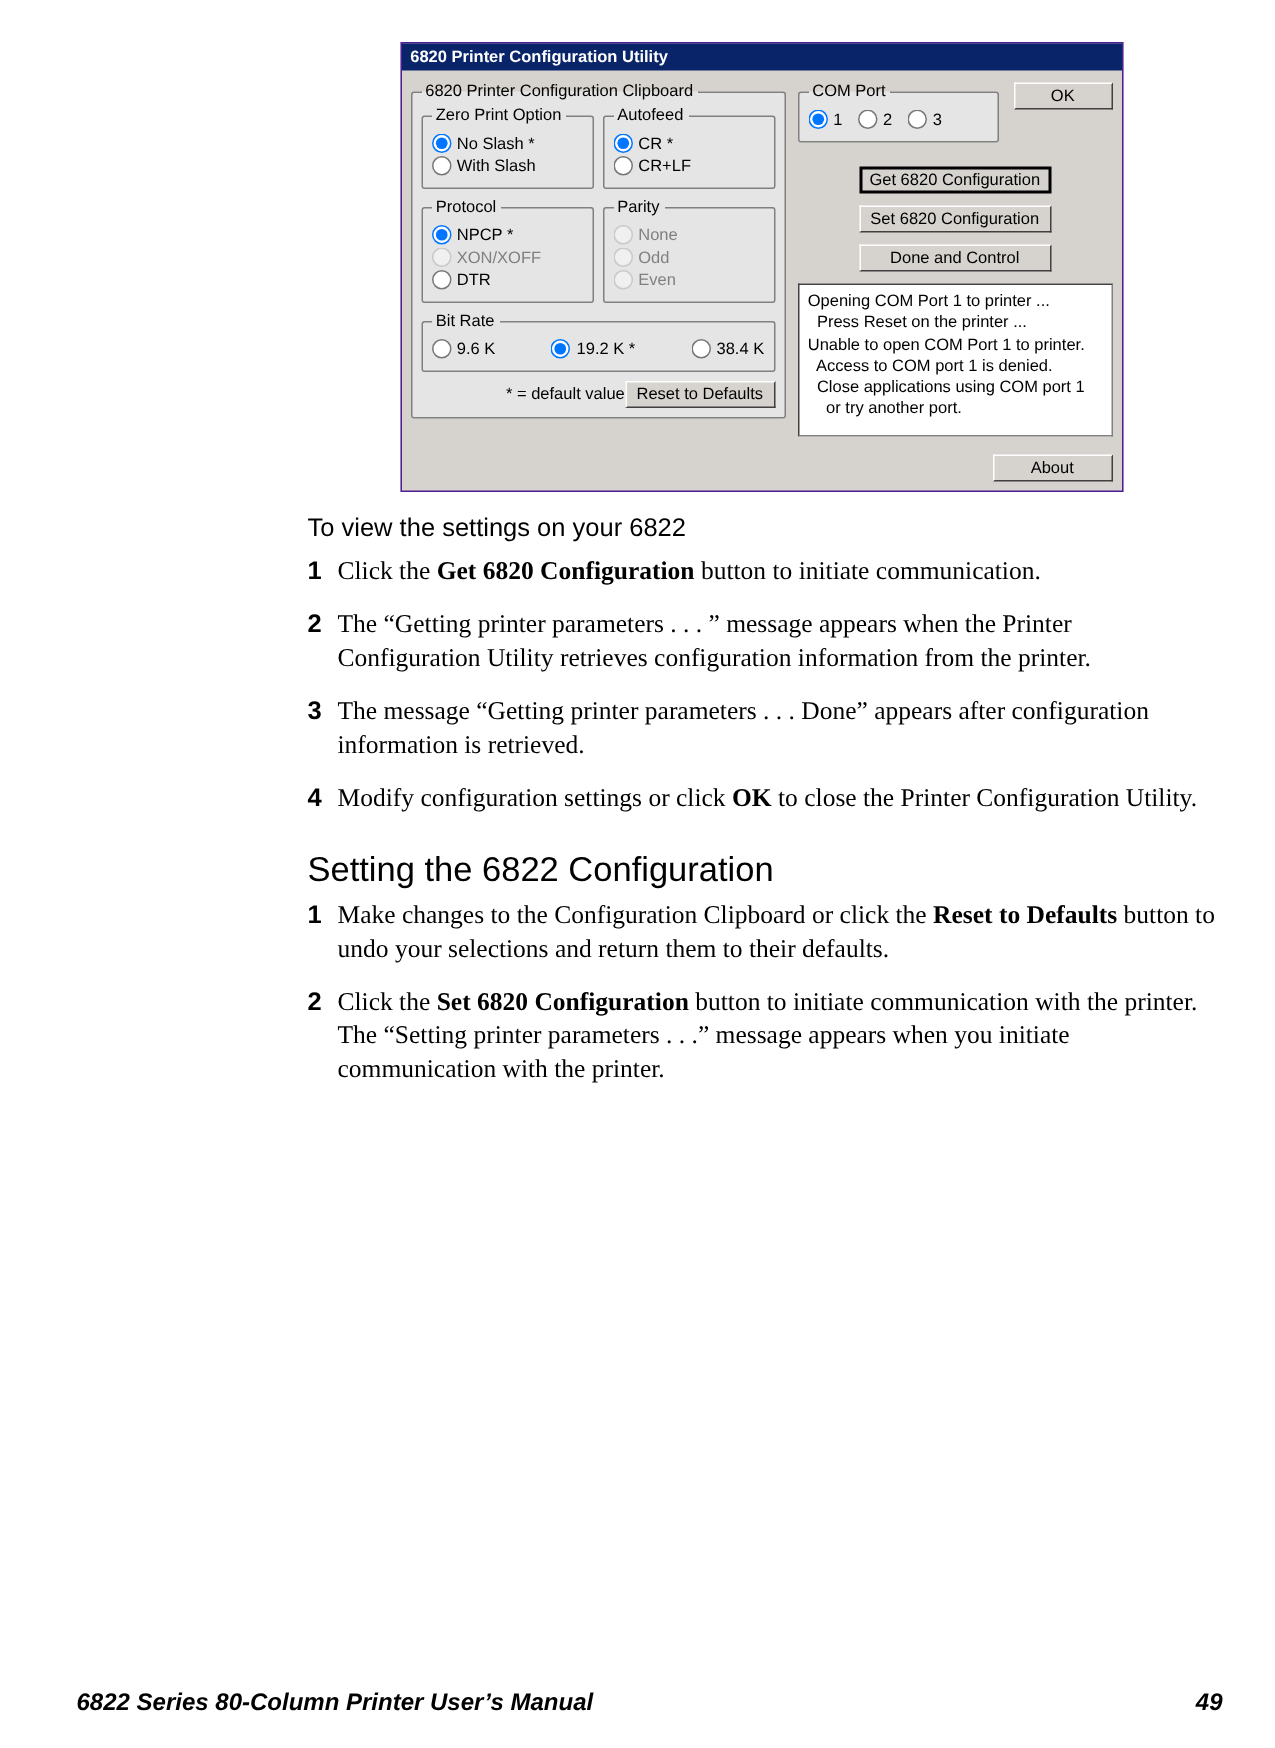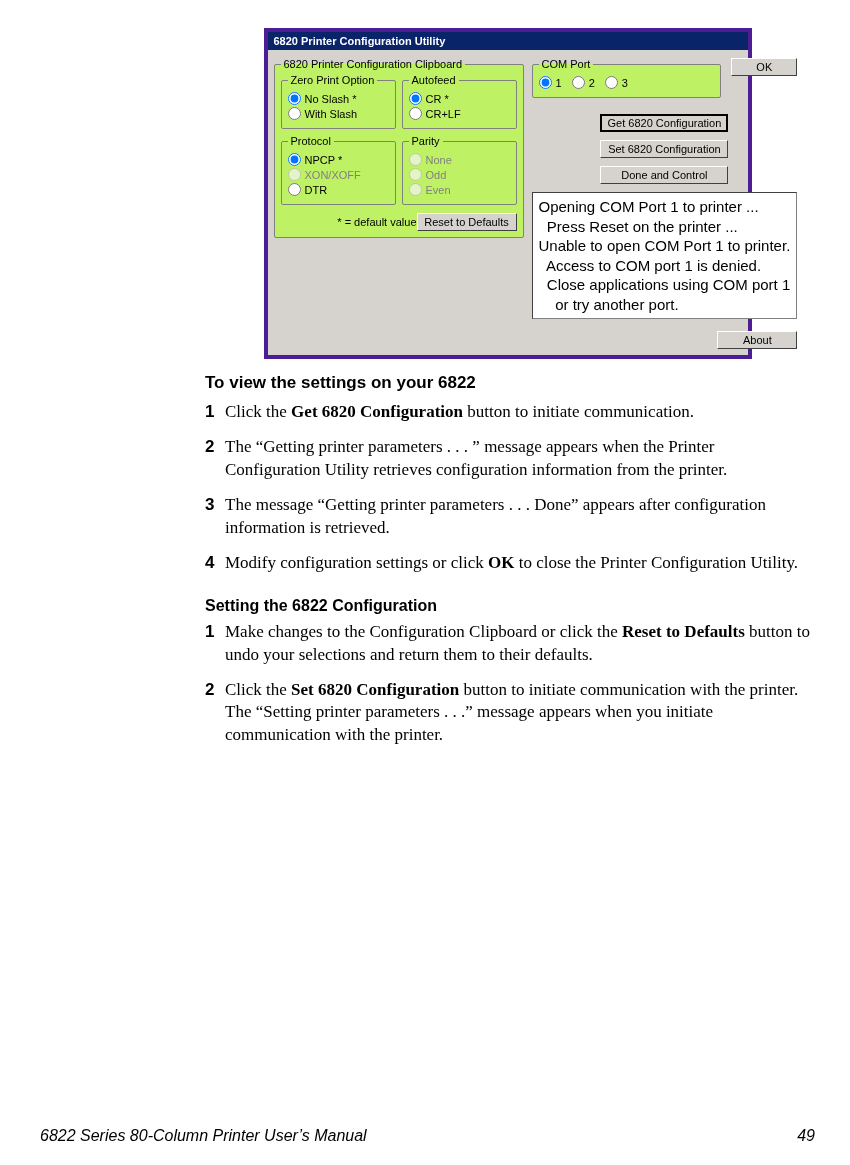--- a/index.html
+++ b/index.html
@@ -28,21 +28,21 @@
   }
   .body-area {
     margin-left: 170px;
     margin-right: 5px;
   }
   
   .app-window {
     width: 480px;
     margin: 0 auto 14px auto;
     background: #d6d3ce;
-    border: 4px solid #4c1d95;
+    border: 1px solid #4c1d95;
     font-family: Tahoma, Arial, sans-serif;
     font-size: 11px;
     color: #000;
   }
   .title-bar {
     background: #0a246a;
     color: #fff;
     font-weight: bold;
     padding: 3px 6px;
     font-size: 11px;
@@ -52,21 +52,21 @@
     display: flex;
     gap: 8px;
   }
   .col-left { flex: 0 0 250px; }
   .col-right { flex: 1; }
   fieldset.win {
     border: 1px solid #808080;
     margin: 0 0 6px 0;
     padding: 4px 6px 6px 6px;
     border-radius: 2px;
-    background: #bef264;
+    background: #e5e5e5;
   }
   fieldset.win legend {
     font-size: 11px;
     padding: 0 3px;
     color: #000;
   }
   .row2 { display: flex; gap: 6px; }
   .row2 fieldset { flex: 1; }
   .opt { display:flex; align-items:center; gap:4px; margin:2px 0; font-size:11px; }
   .opt input { margin:0; }
@@ -78,58 +78,58 @@
     background:#d6d3ce; border:1px solid #404040;
     border-top-color:#fff; border-left-color:#fff;
     padding:2px 4px; font-size:11px; font-family:Tahoma,Arial,sans-serif;
   }
   .win-btn.focus { border:1px solid #000; box-shadow:0 0 0 1px #000 inset; }
   .right-buttons { display:flex; flex-direction:column; gap:8px; align-items:center; }
   .status-box {
     background:#fff; border:1px solid #808080;
     border-top-color:#404040; border-left-color:#404040;
     padding:4px 6px; margin-top:8px; min-height:92px;
-    white-space:pre; font-size:15px; line-height:1.3;
+    white-space:pre; font-size:11px; line-height:1.3;
   }
   .about-row { text-align:right; margin-top:12px; }
   .about-row .win-btn { min-width:80px; }
   .reset-btn { min-width:100px; }
   
   .comport-row { display:flex; gap:10px; align-items:center;}
   .top-right-row { display:flex; gap:10px; align-items:flex-start;}
 
   
   .heading-sans {
     font-family: Arial, Helvetica, sans-serif;
-    font-weight: bold;
+    font-weight: normal;
   }
   .h-proc { font-size:17px; margin-top:6px; margin-bottom:8px; }
-  .h-section { font-size:16px; margin-top:22px; margin-bottom:6px; }
+  .h-section { font-size:23px; margin-top:22px; margin-bottom:6px; }
   ol.steps { list-style:none; padding:0; margin:0; }
   ol.steps li {
     display:flex; align-items:flex-start;
     margin-bottom:12px; line-height:1.35;
   }
   .step-num {
     font-family: Arial, Helvetica, sans-serif;
     font-weight:bold; width:20px; flex-shrink:0;
   }
   .step-body { flex:1; }
   .bold { font-weight:bold; }
   .note-block {
     display:flex; align-items:flex-start; gap:12px;
     margin-left:-48px; margin-top:4px; margin-bottom:18px;
     line-height:1.35;
   }
   .note-icon-svg { width:36px; height:auto; flex-shrink:0; margin-top:2px;}
   .footer {
-    position:absolute; bottom:20px; left:40px; right:35px;
+    position:absolute; bottom:20px; left:51px; right:35px;
     display:flex; justify-content:space-between;
     font-family: Arial, Helvetica, sans-serif;
-    font-weight:normal; font-style:italic; font-size:16px;
+    font-weight:bold; font-style:italic; font-size:16px;
   }
 </style>
 </head>
 <body>
 <div class="page">
 
 
 <div class="body-area">
 
   <div class="app-window">
@@ -190,20 +190,37 @@
                     <input type="radio" disabled="" style="">
                     <span>Odd</span>
                   </label>
               <label class="opt disabled">
                     <input type="radio" disabled="" style="">
                     <span>Even</span>
                   </label>
             </fieldset>
           </div>
 
+          <fieldset class="win">
+            <legend>Bit Rate</legend>
+            <div class="bitrate-row">
+              <label class="opt">
+                    <input type="radio" style="">
+                    <span>9.6 K</span>
+                  </label>
+              <label class="opt">
+                    <input type="radio" checked="" style="">
+                    <span>19.2 K *</span>
+                  </label>
+              <label class="opt">
+                    <input type="radio" style="">
+                    <span>38.4 K</span>
+                  </label>
+            </div>
+          </fieldset>
 
           <div class="footnote-row">
             <span>* = default value</span>
             <button class="win-btn reset-btn">Reset to Defaults</button>
           </div>
         </fieldset>
       </div>
 
       <div class="col-right">
         <div class="top-right-row">

